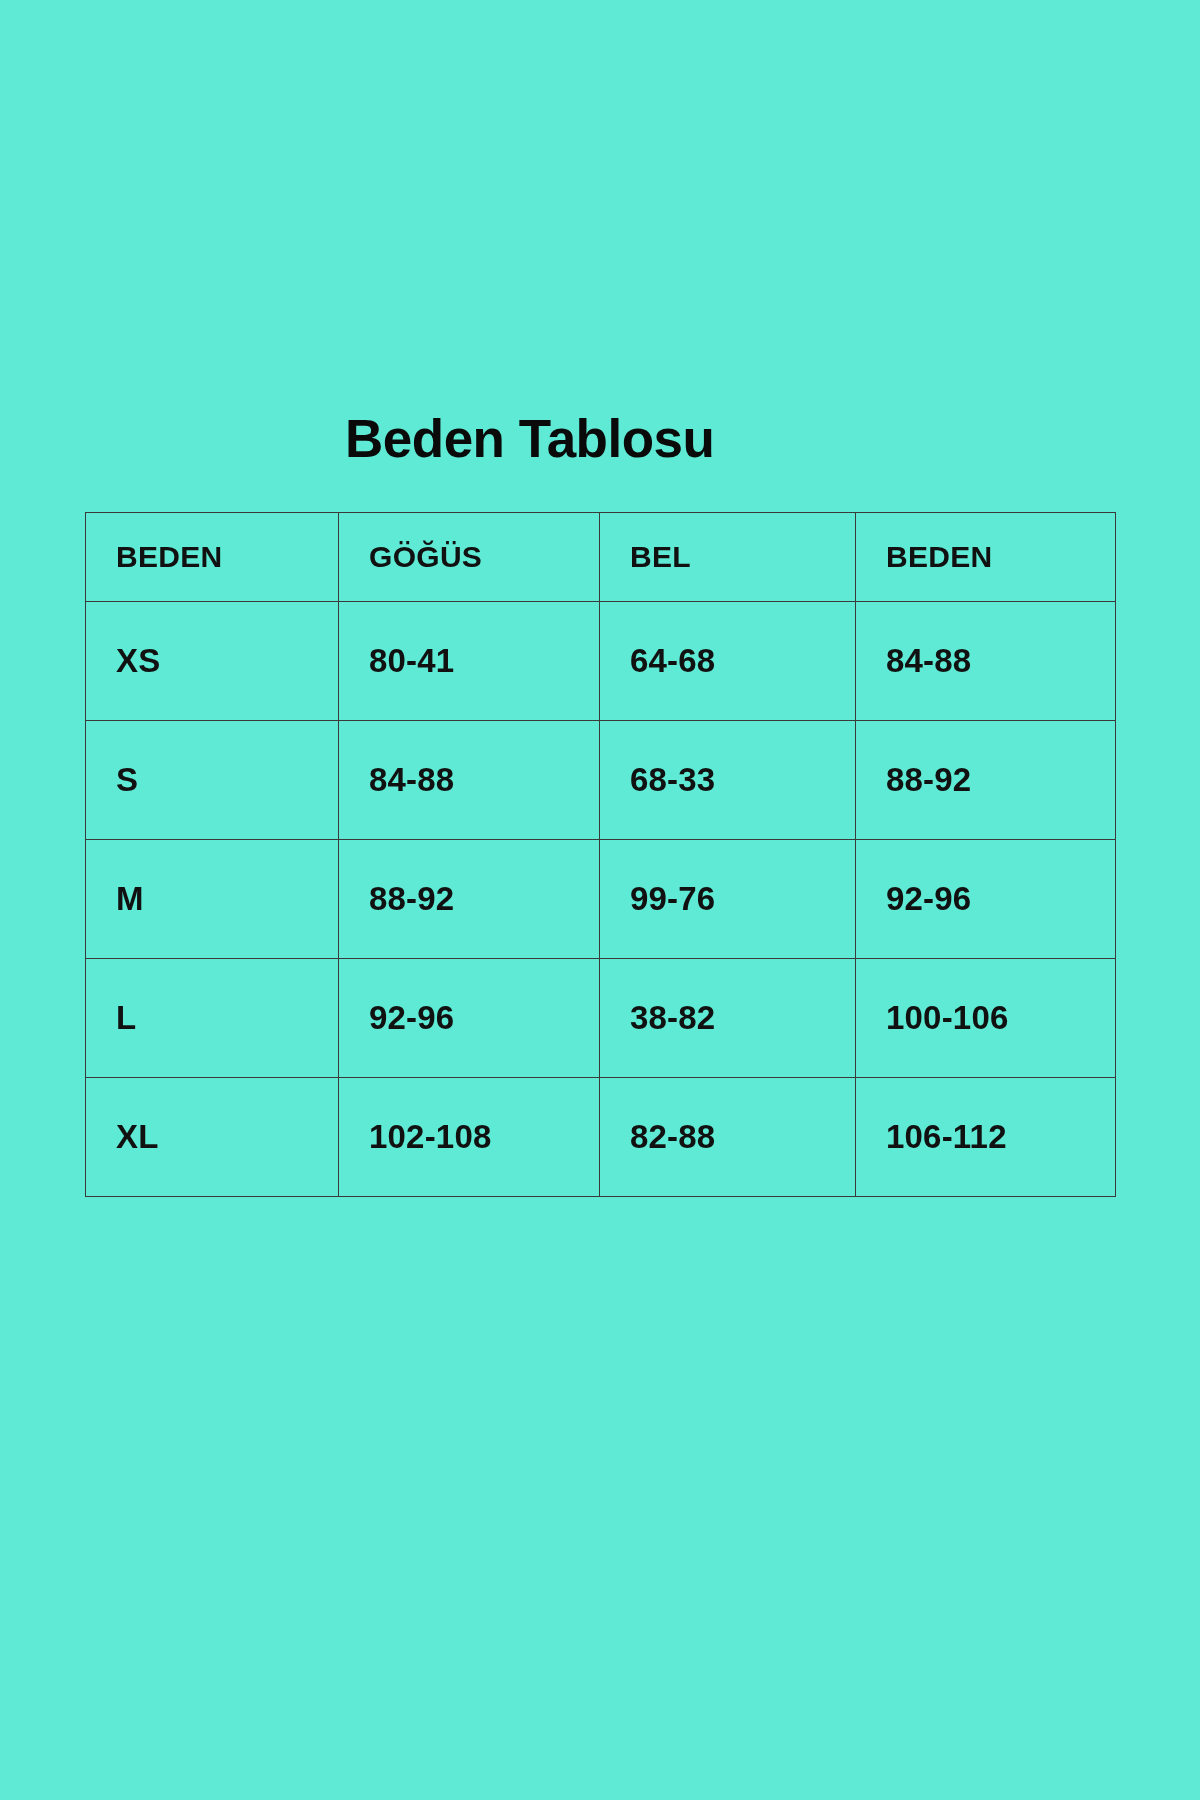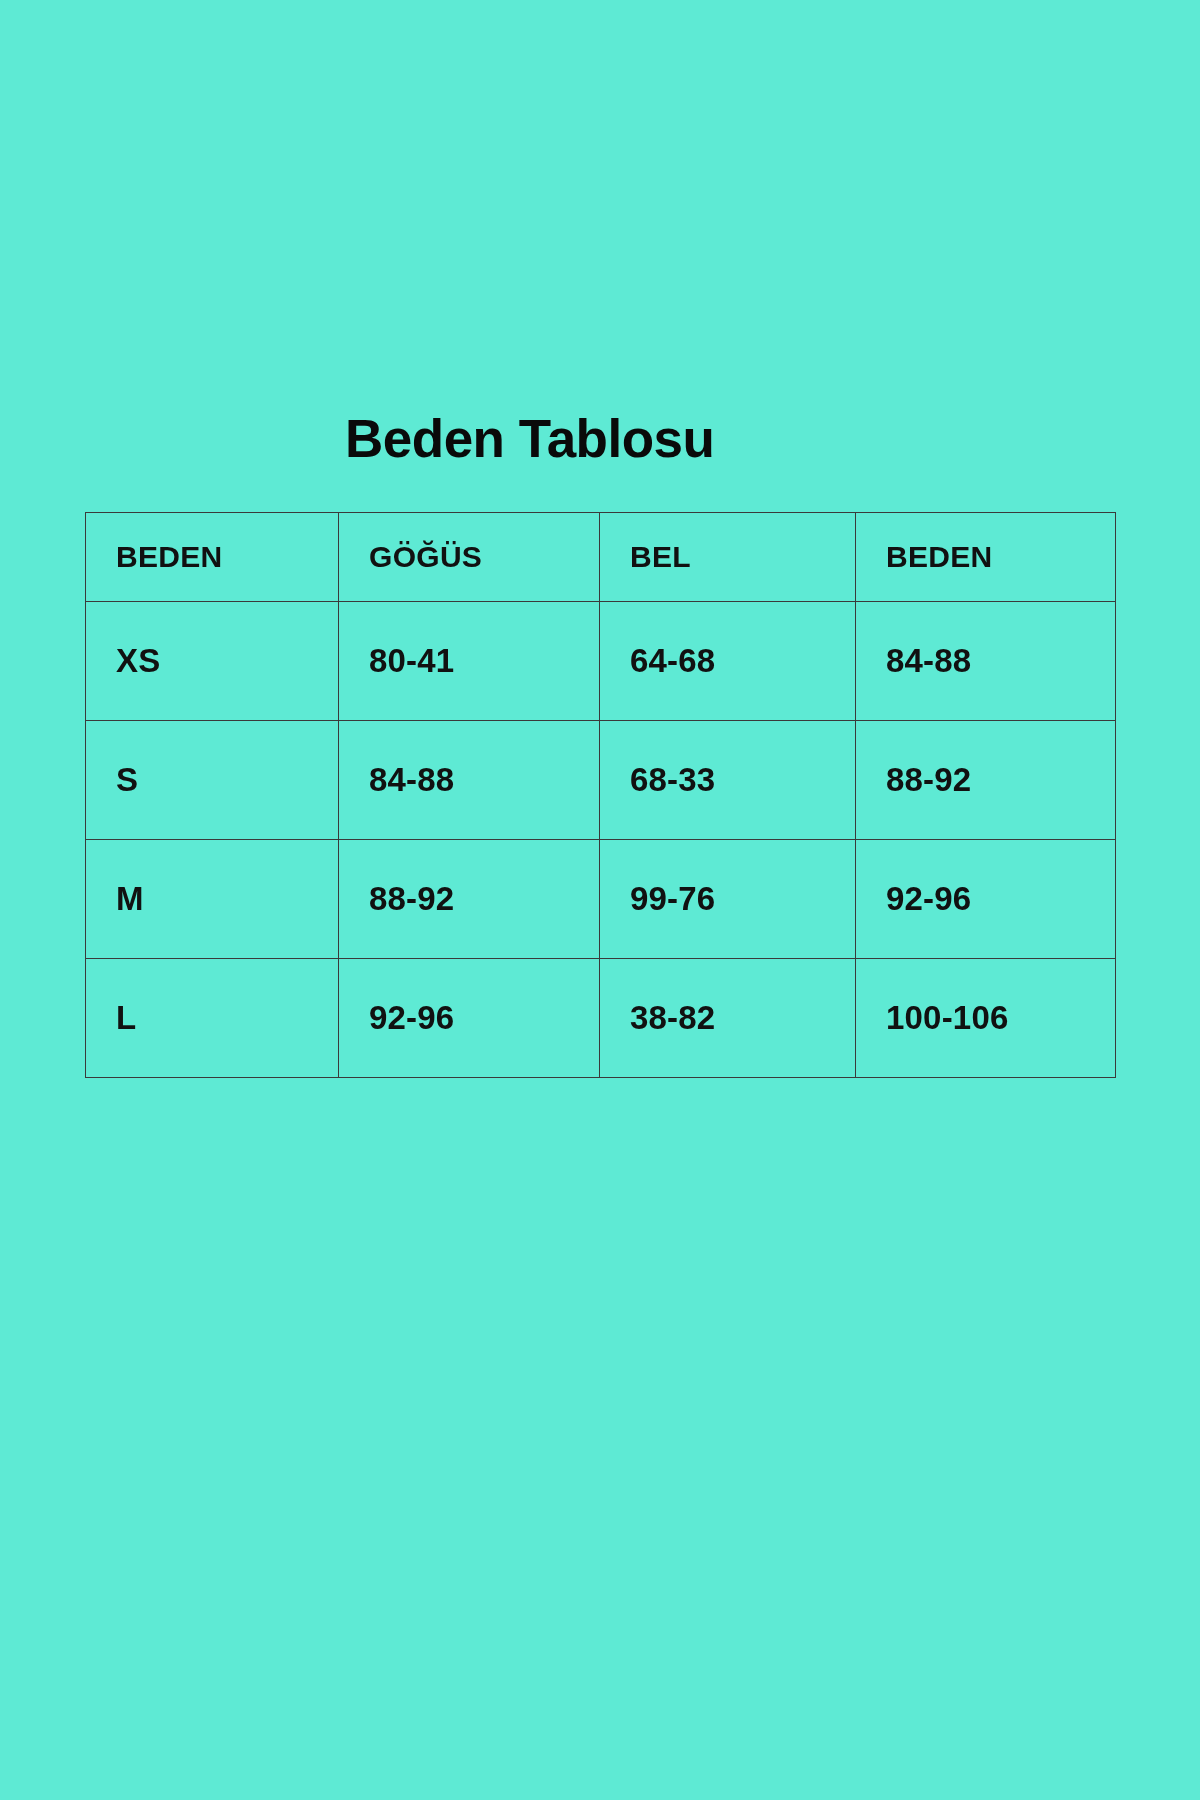--- a/index.html
+++ b/index.html
@@ -115,16 +115,22 @@
         <td>88-92</td>
         <td>99-76</td>
         <td>92-96</td>
       </tr>
       <tr>
         <td>L</td>
         <td>92-96</td>
         <td>38-82</td>
         <td>100-106</td>
       </tr>
+      <tr>
+        <td>XL</td>
+        <td>102-108</td>
+        <td>82-88</td>
+        <td>106-112</td>
+      </tr>
     </tbody>
   </table>
 
 </div>
 
 </body></html>

